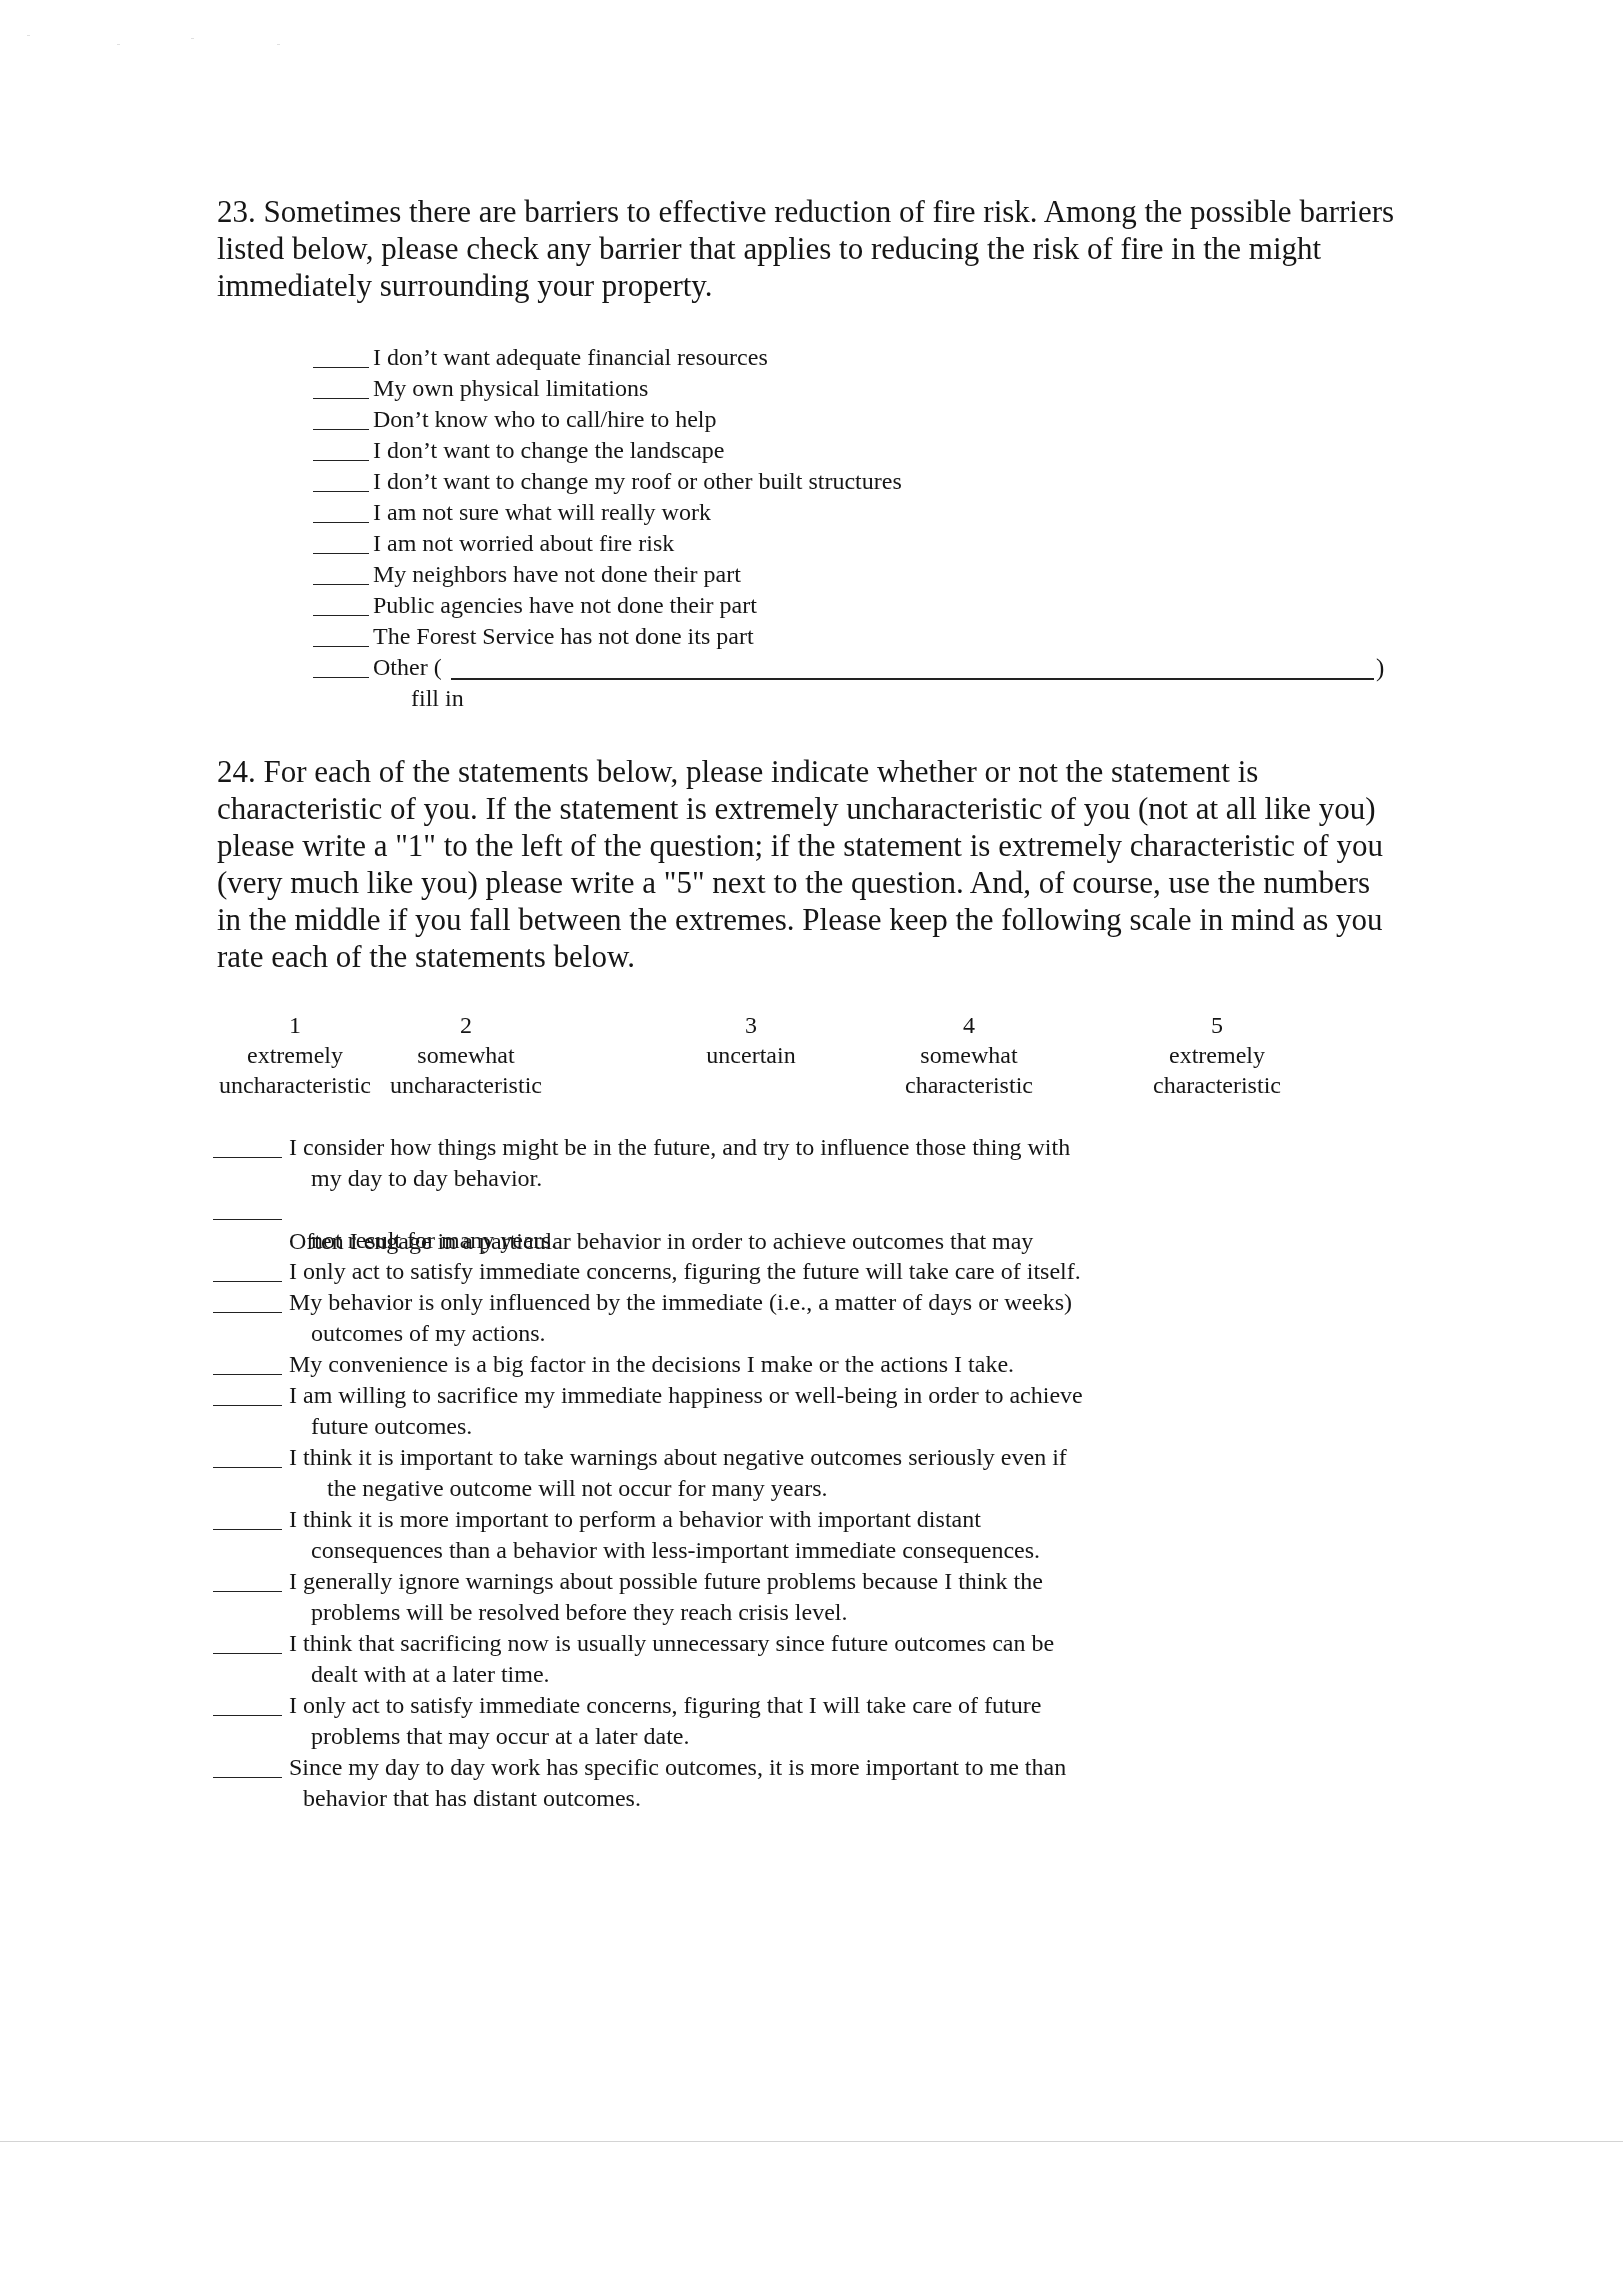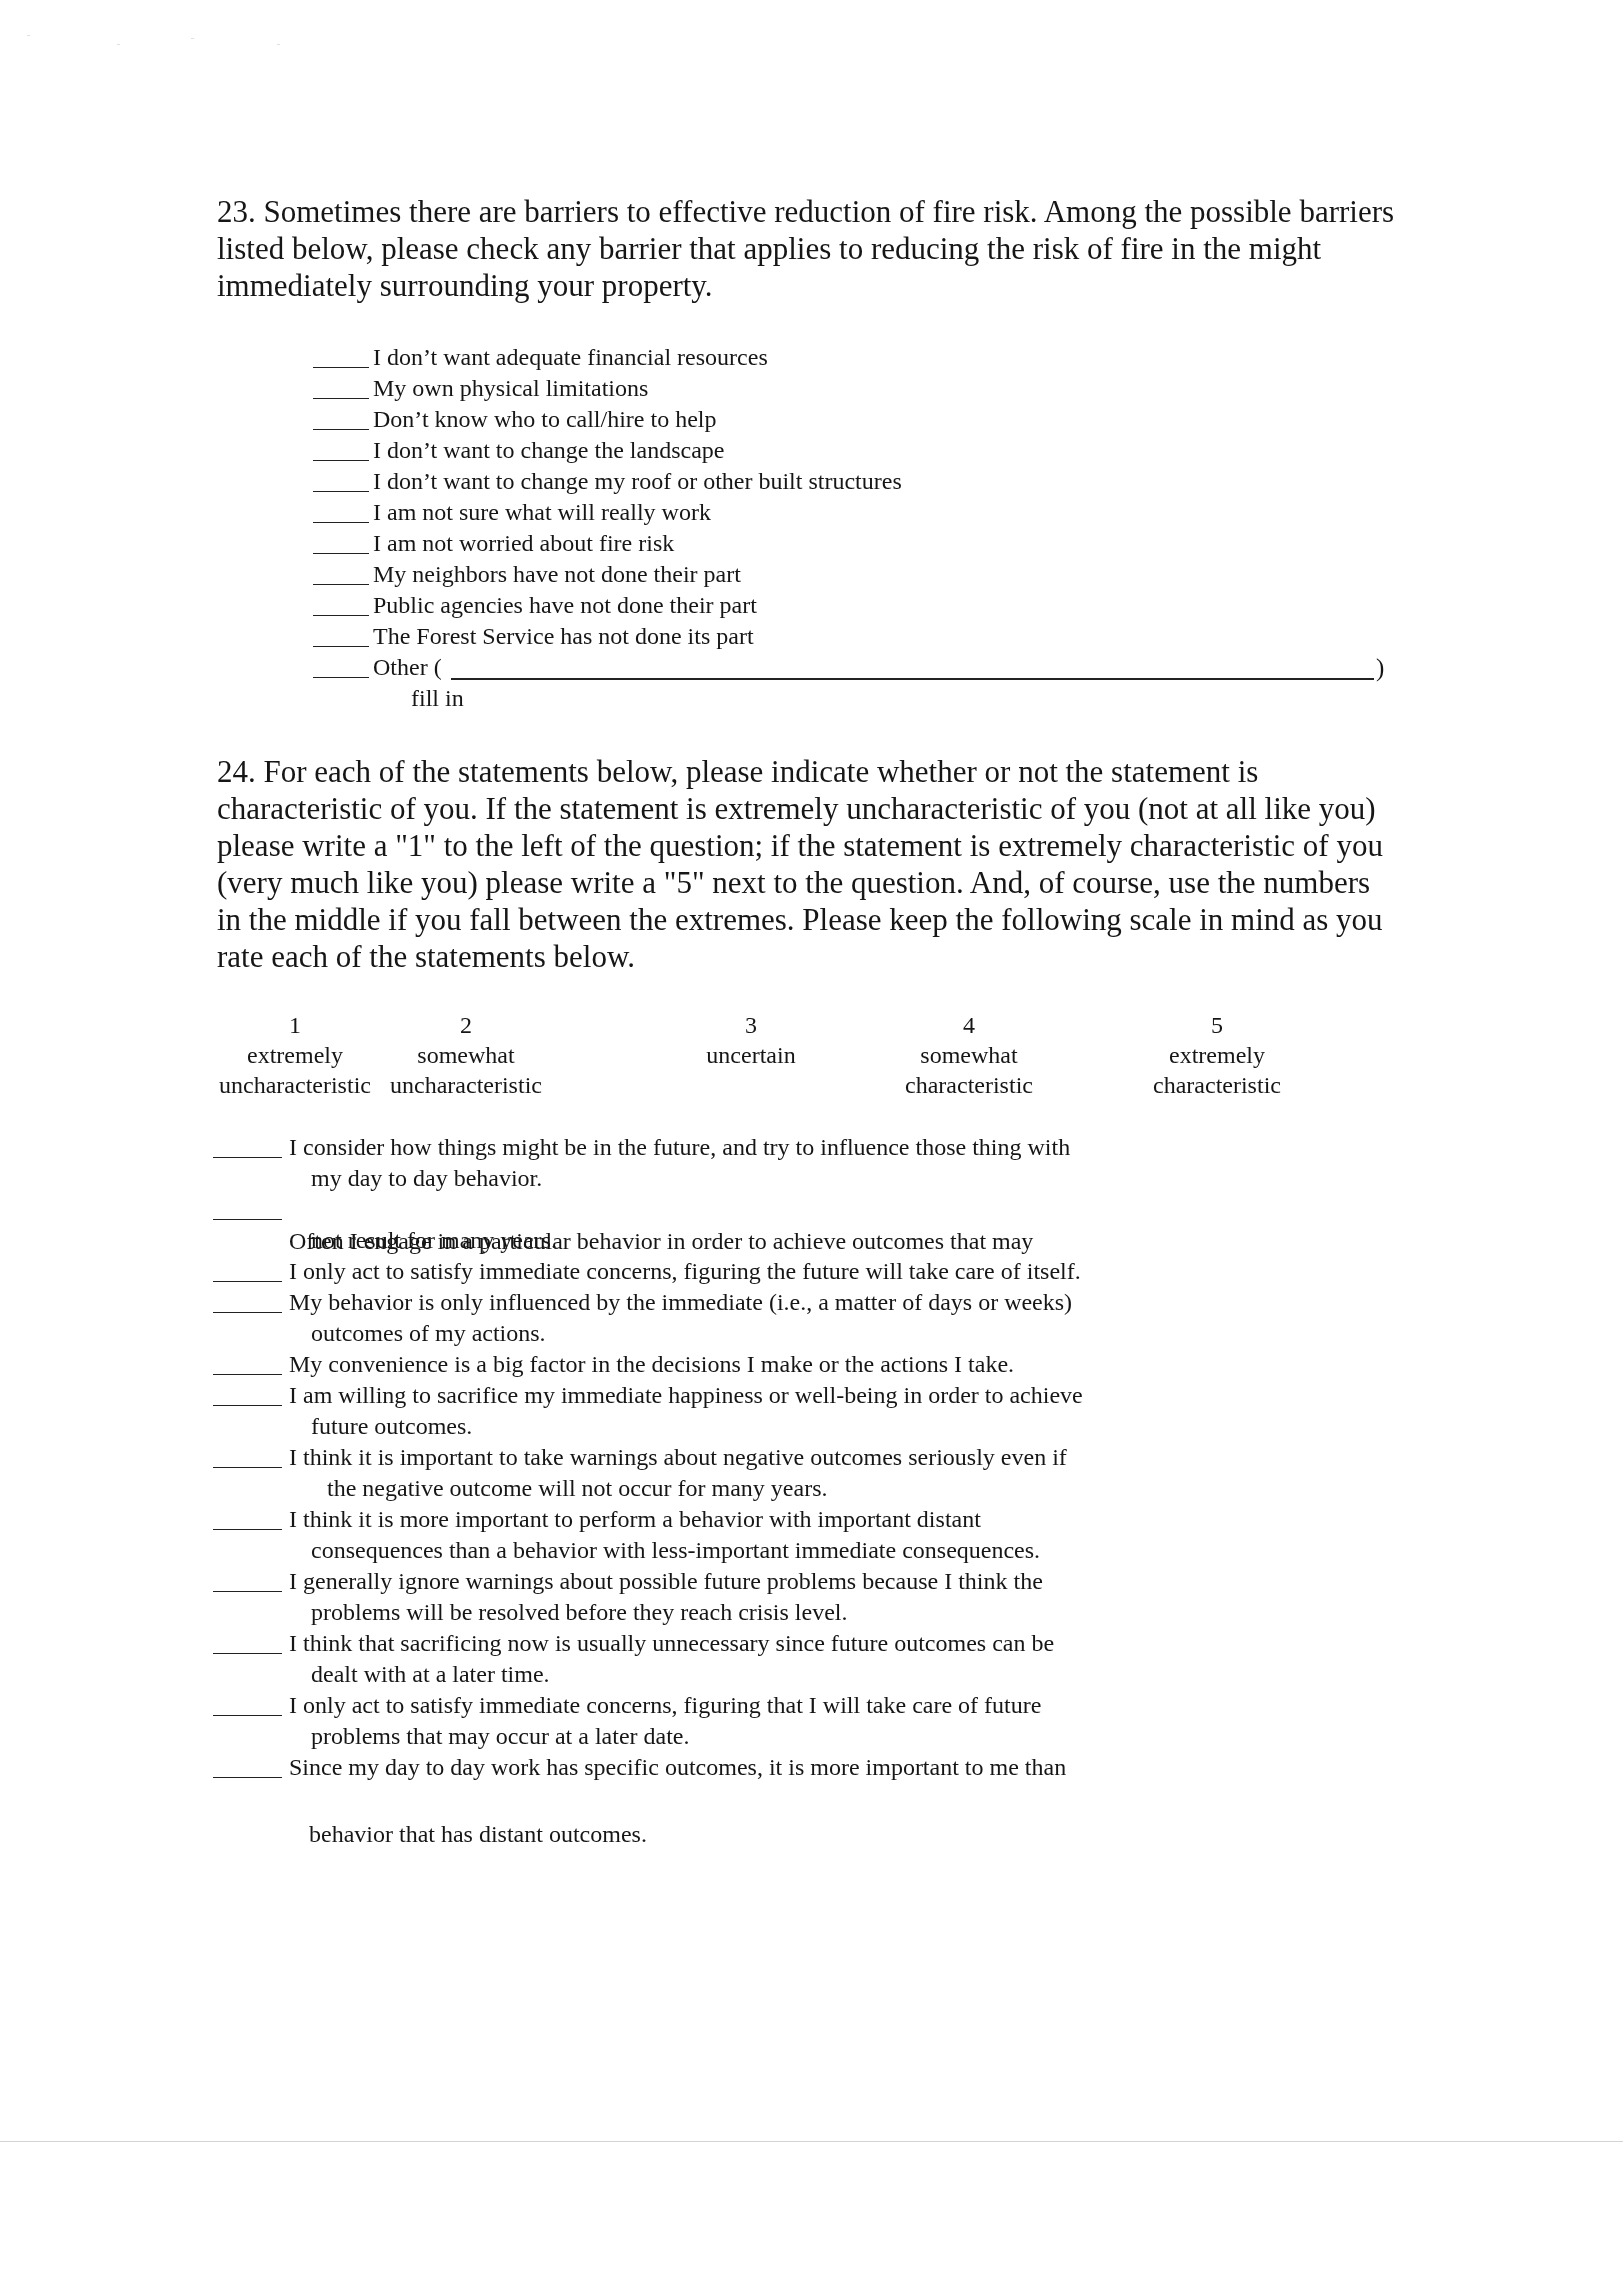--- a/index.html
+++ b/index.html
@@ -174,19 +174,19 @@
         <span class="cont" style="left:98px;top:31px;">dealt with at a later time.</span>
       </div>
     <div class="row" style="height:62px;">
         <span class="blank" style="left:0;top:3.9px;width:69px;height:21.5px;"></span>
         <span class="txt" style="left:76px;text-align:center;">I only act to satisfy immediate concerns, figuring that I will take care of future</span>
         <span class="cont" style="left:98px;top:31px;">problems that may occur at a later date.</span>
       </div>
     <div class="row" style="height:62px;">
         <span class="blank" style="left:0;top:3.9px;width:69px;height:21.5px;"></span>
         <span class="txt" style="left:76px;">Since my day to day work has specific outcomes, it is more important to me than</span>
-        <span class="cont" style="left:96px;top:31px;margin-top:36px;">behavior that has distant outcomes.</span>
+        <span class="cont" style="left:90px;top:31px;">behavior that has distant outcomes.</span>
       </div>
   </div>
 
   <div class="scanline"></div>
 </div>
 
 
 </body></html>

